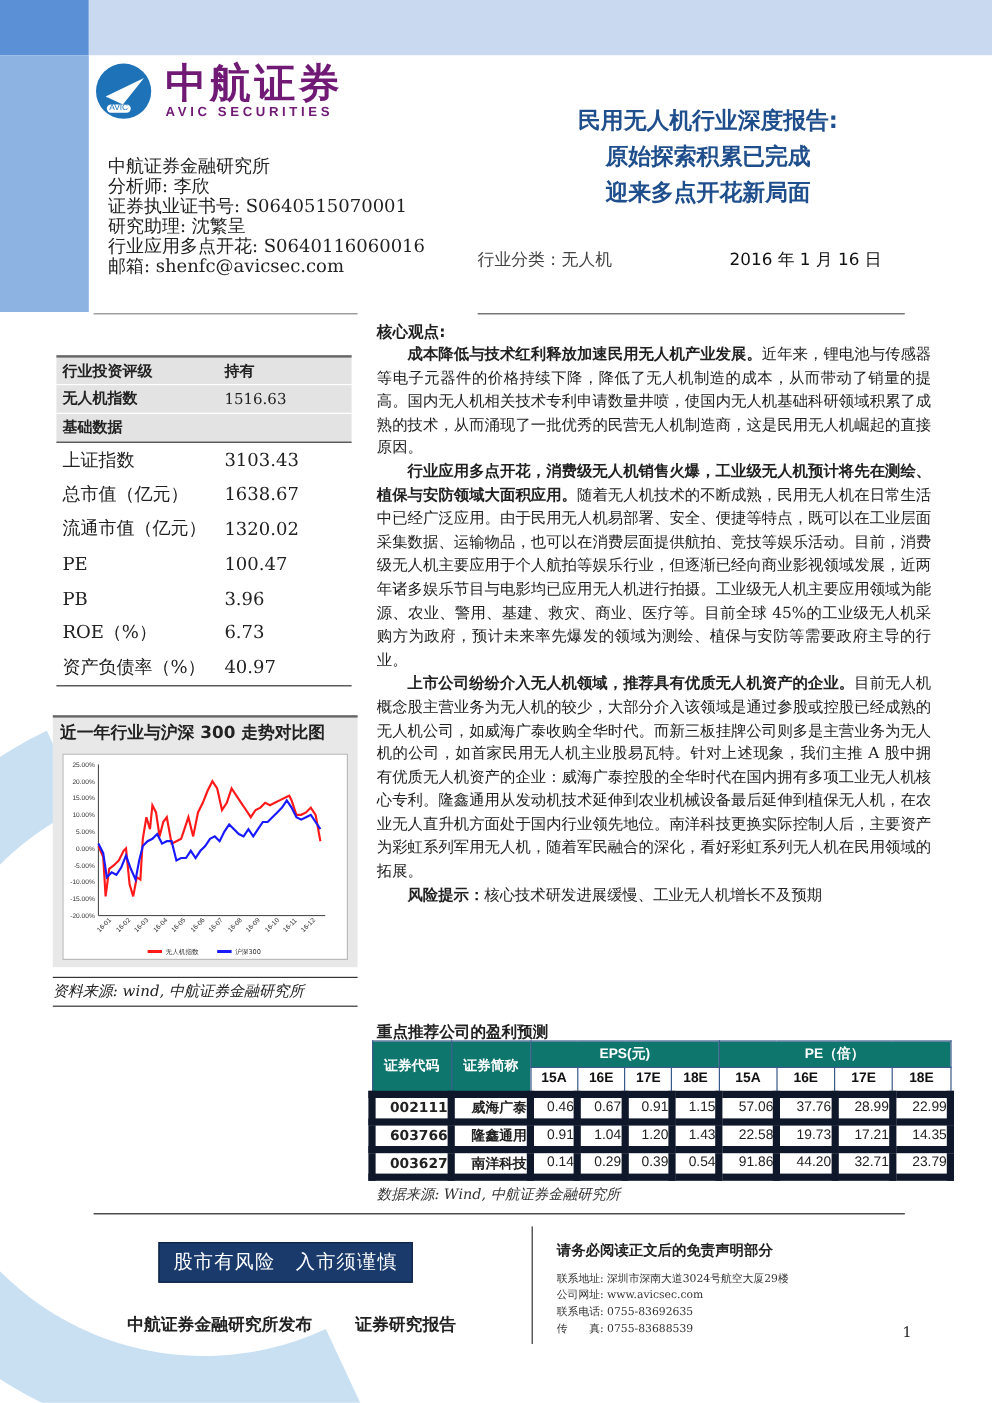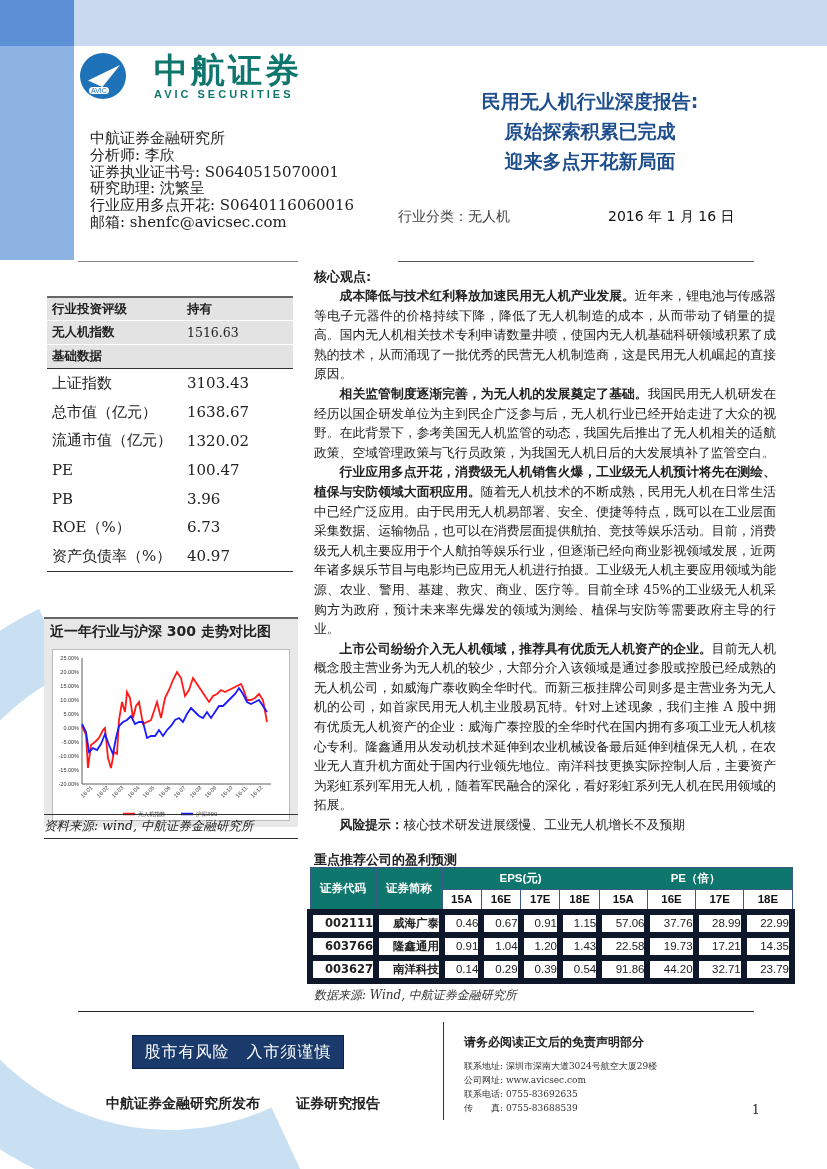--- a/index.html
+++ b/index.html
@@ -8,42 +8,42 @@
   .topband { position: absolute; left: 74px; top: 0; width: 753px; height: 46px; background: #c8d9f0; }
   .topband-left { position: absolute; left: 0; top: 0; width: 74px; height: 46px; background: #5b8fd6; }
   .leftband { position: absolute; left: 0; top: 46px; width: 74px; height: 214px; background: #8db3e2; }
   .wm { position: absolute; left: -140px; top: 580px; width: 620px; height: 620px; border-radius: 50%;
         border: 70px solid #c9e0f3; border-right-color: transparent; border-top-color: transparent; transform: rotate(20deg); z-index: 0; }
   .logo { position: absolute; left: 80px; top: 52px; display: flex; align-items: center; z-index: 2; }
   .logo-mark { width: 46px; height: 46px; border-radius: 50%; background: #1e72b8; position: relative; overflow: hidden; }
   .logo-mark:after { content: ""; position: absolute; left: 8px; top: 12px; width: 32px; height: 22px; background: #fff;
        clip-path: polygon(0 70%, 100% 0, 45% 100%); }
   .logo-mark span { position: absolute; left: 9px; bottom: 5px; font: 7px "Liberation Sans", sans-serif; color: #1e72b8; background:#fff; border-radius:4px; padding:0 2px;}
-  .logo-text { margin-left: 28px; color: #0f766e; }
+  .logo-text { margin-left: 12px; color: #701a75; }
   .logo-cn { font: bold 34px "DejaVu Sans", sans-serif; letter-spacing: 3px; line-height: 36px; }
   .logo-en { font: bold 11px "Liberation Sans", sans-serif; letter-spacing: 3px; }
   .analyst { position: absolute; left: 90px; top: 130px; font-size: 15px; line-height: 16.8px; z-index: 2; }
   .title { position: absolute; left: 400px; top: 86px; width: 380px; text-align: center; color: #1f4e8c;
            font: bold 19px "DejaVu Sans", sans-serif; line-height: 30px; z-index: 2; }
   .meta { position: absolute; left: 398px; top: 208px; width: 400px; font: 14px "DejaVu Sans", sans-serif; z-index: 2; display:flex;}
   .meta .cat { color: #444; width: 210px; }
   .meta .date { color: #111; }
   .hr1 { position: absolute; left: 78px; top: 261px; width: 220px; border-top: 1px solid #888; }
   .hr2 { position: absolute; left: 398px; top: 261px; width: 356px; border-top: 1px solid #555; }
   .stats { position: absolute; left: 47px; top: 296px; width: 246px; font-size: 12.5px; z-index: 2; }
   .stats .row { display: flex; height: 24px; align-items: center; }
   .stats .row.head { background: #e3e3e3; font-weight: bold; font-family: "DejaVu Sans", sans-serif; }
   .stats .row .k { width: 140px; padding-left: 5px; }
   .stats .row .v { flex: 1; }
   .stats .row.data { height: 28.8px; font-size: 15px; }
   .stats .top-line { border-top: 2px solid #666; }
   .stats .mid-line { border-top: 1.5px solid #333; }
   .stats .bot-line { border-top: 1.5px solid #333; }
   .chartbox { position: absolute; left: 44px; top: 596px; width: 254px; height: 210px; background: #e8e8e8; z-index: 2;
-              border-top: 2px solid #666; padding: 4px; margin-top: 21px; }
+              border-top: 2px solid #666; padding: 4px; }
   .chartbox .ct { font: bold 14px "DejaVu Sans", sans-serif; margin-left: 2px; }
   .chartbox .plot { position: absolute; left: 8px; top: 30px; width: 238px; height: 172px; background: #fff; border: 1px solid #bbb; }
   .chartsrc { position: absolute; left: 44px; top: 814px; width: 254px; font-style: italic; font-size: 12.5px; z-index: 2;
               border-top: 1px solid #333; border-bottom: 1px solid #333; padding: 3px 0; }
   .body { position: absolute; left: 314px; top: 268px; width: 462px; font-size: 12.8px; line-height: 19.6px; z-index: 2; text-align: justify; }
   .body h3 { font: bold 13px "DejaVu Sans", sans-serif; }
   .body p { text-indent: 2em; }
   .body b { font-family: "DejaVu Sans", sans-serif; }
   .fc-title { position: absolute; left: 314px; top: 851px; font: bold 13px "DejaVu Sans", sans-serif; z-index: 2; text-align: right; }
   table.fc { position: absolute; left: 307px; top: 867px; width: 488px; border-collapse: collapse; z-index: 2;
@@ -188,21 +188,20 @@
         <text x="143" y="166" font-family="DejaVu Sans, sans-serif" font-size="5.5" fill="#333">沪深300</text>
       </g>
     </svg>
   </div>
 </div>
 <div class="chartsrc">资料来源: wind, 中航证券金融研究所</div>
 
 <div class="body">
   <h3>核心观点:</h3>
   <p><b>成本降低与技术红利释放加速民用无人机产业发展。</b><span>近年来，锂电池与传感器等电子元器件的价格持续下降，降低了无人机制造的成本，从而带动了销量的提高。国内无人机相关技术专利申请数量井喷，使国内无人机基础科研领域积累了成熟的技术，从而涌现了一批优秀的民营无人机制造商，这是民用无人机崛起的直接原因。</span></p>
-  <p><b>相关监管制度逐渐完善，为无人机的发展奠定了基础。</b><span>我国民用无人机研发在经历以国企研发单位为主到民企广泛参与后，无人机行业已经开始走进了大众的视野。在此背景下，参考美国无人机监管的动态，我国先后推出了无人机相关的适航政策、空域管理政策与飞行员政策，为我国无人机日后的大发展填补了监管空白。</span></p>
   <p><b>行业应用多点开花，消费级无人机销售火爆，工业级无人机预计将先在测绘、植保与安防领域大面积应用。</b><span>随着无人机技术的不断成熟，民用无人机在日常生活中已经广泛应用。由于民用无人机易部署、安全、便捷等特点，既可以在工业层面采集数据、运输物品，也可以在消费层面提供航拍、竞技等娱乐活动。目前，消费级无人机主要应用于个人航拍等娱乐行业，但逐渐已经向商业影视领域发展，近两年诸多娱乐节目与电影均已应用无人机进行拍摄。工业级无人机主要应用领域为能源、农业、警用、基建、救灾、商业、医疗等。目前全球 45%的工业级无人机采购方为政府，预计未来率先爆发的领域为测绘、植保与安防等需要政府主导的行业。</span></p>
   <p><b>上市公司纷纷介入无人机领域，推荐具有优质无人机资产的企业。</b><span>目前无人机概念股主营业务为无人机的较少，大部分介入该领域是通过参股或控股已经成熟的无人机公司，如威海广泰收购全华时代。而新三板挂牌公司则多是主营业务为无人机的公司，如首家民用无人机主业股易瓦特。针对上述现象，我们主推 A 股中拥有优质无人机资产的企业：威海广泰控股的全华时代在国内拥有多项工业无人机核心专利。隆鑫通用从发动机技术延伸到农业机械设备最后延伸到植保无人机，在农业无人直升机方面处于国内行业领先地位。南洋科技更换实际控制人后，主要资产为彩虹系列军用无人机，随着军民融合的深化，看好彩虹系列无人机在民用领域的拓展。</span></p>
   <p><b>风险提示：</b><span>核心技术研发进展缓慢、工业无人机增长不及预期</span></p>
 </div>
 
 <div class="fc-title">重点推荐公司的盈利预测</div>
 <table class="fc">
   <tbody>
       <tr>
     <th rowspan="2" style="width:66px">证券代码</th>

